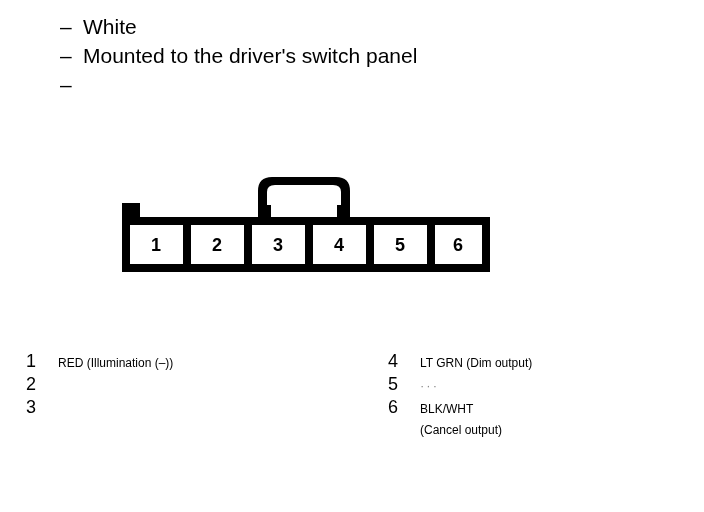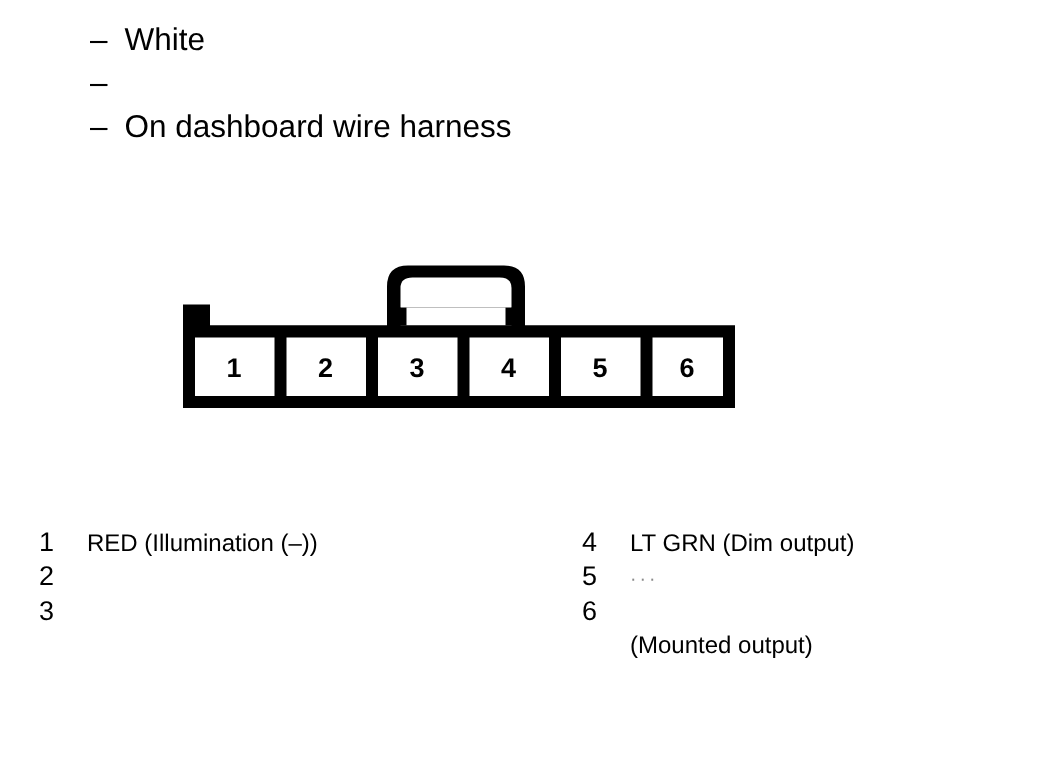--- a/index.html
+++ b/index.html
@@ -85,21 +85,21 @@
     align-items: baseline;
     height: 23px;
   }
   .legend-num {
     flex: 0 0 32px;
     width: 32px;
     font-size: 18px;
     line-height: 23px;
   }
   .legend-label {
-    font-size: 16px;
+    font-size: 12px;
     line-height: 23px;
     white-space: nowrap;
   }
   .legend-label.cont {
     margin-left: 32px;
   }
   .legend-label.faint {
     color: #8a8a8a;
     font-size: 13px;
     letter-spacing: 2px;
@@ -110,25 +110,25 @@
 
 <div id="notes-list">
 
   <div class="note-row">
     <span class="note-dash">–</span>
     <span class="note-text">White</span>
   </div>
 
   <div class="note-row">
     <span class="note-dash">–</span>
+    <span class="note-text">Mounted to the driver's switch panel</span>
   </div>
 
   <div class="note-row">
     <span class="note-dash">–</span>
-    <span class="note-text">On dashboard wire harness</span>
   </div>
 
 </div>
 
 <div id="connector-diagram">
   <svg width="400" height="120" viewBox="0 0 400 120" xmlns="http://www.w3.org/2000/svg">
 
     <g>
       <path d="M 148 52
                L 148 26
@@ -222,21 +222,22 @@
     <div class="legend-entry">
       <div class="legend-line">
         <span class="legend-num">5</span>
         <span class="legend-label faint">···</span>
       </div>
     </div>
 
     <div class="legend-entry">
       <div class="legend-line">
         <span class="legend-num">6</span>
-      </div>
-      <div class="legend-line">
-        <span class="legend-label cont">(Mounted output)</span>
+        <span class="legend-label">BLK/WHT</span>
+      </div>
+      <div class="legend-line">
+        <span class="legend-label cont">(Cancel output)</span>
       </div>
     </div>
 
   </div>
 
 </div>
 
 </body></html>

